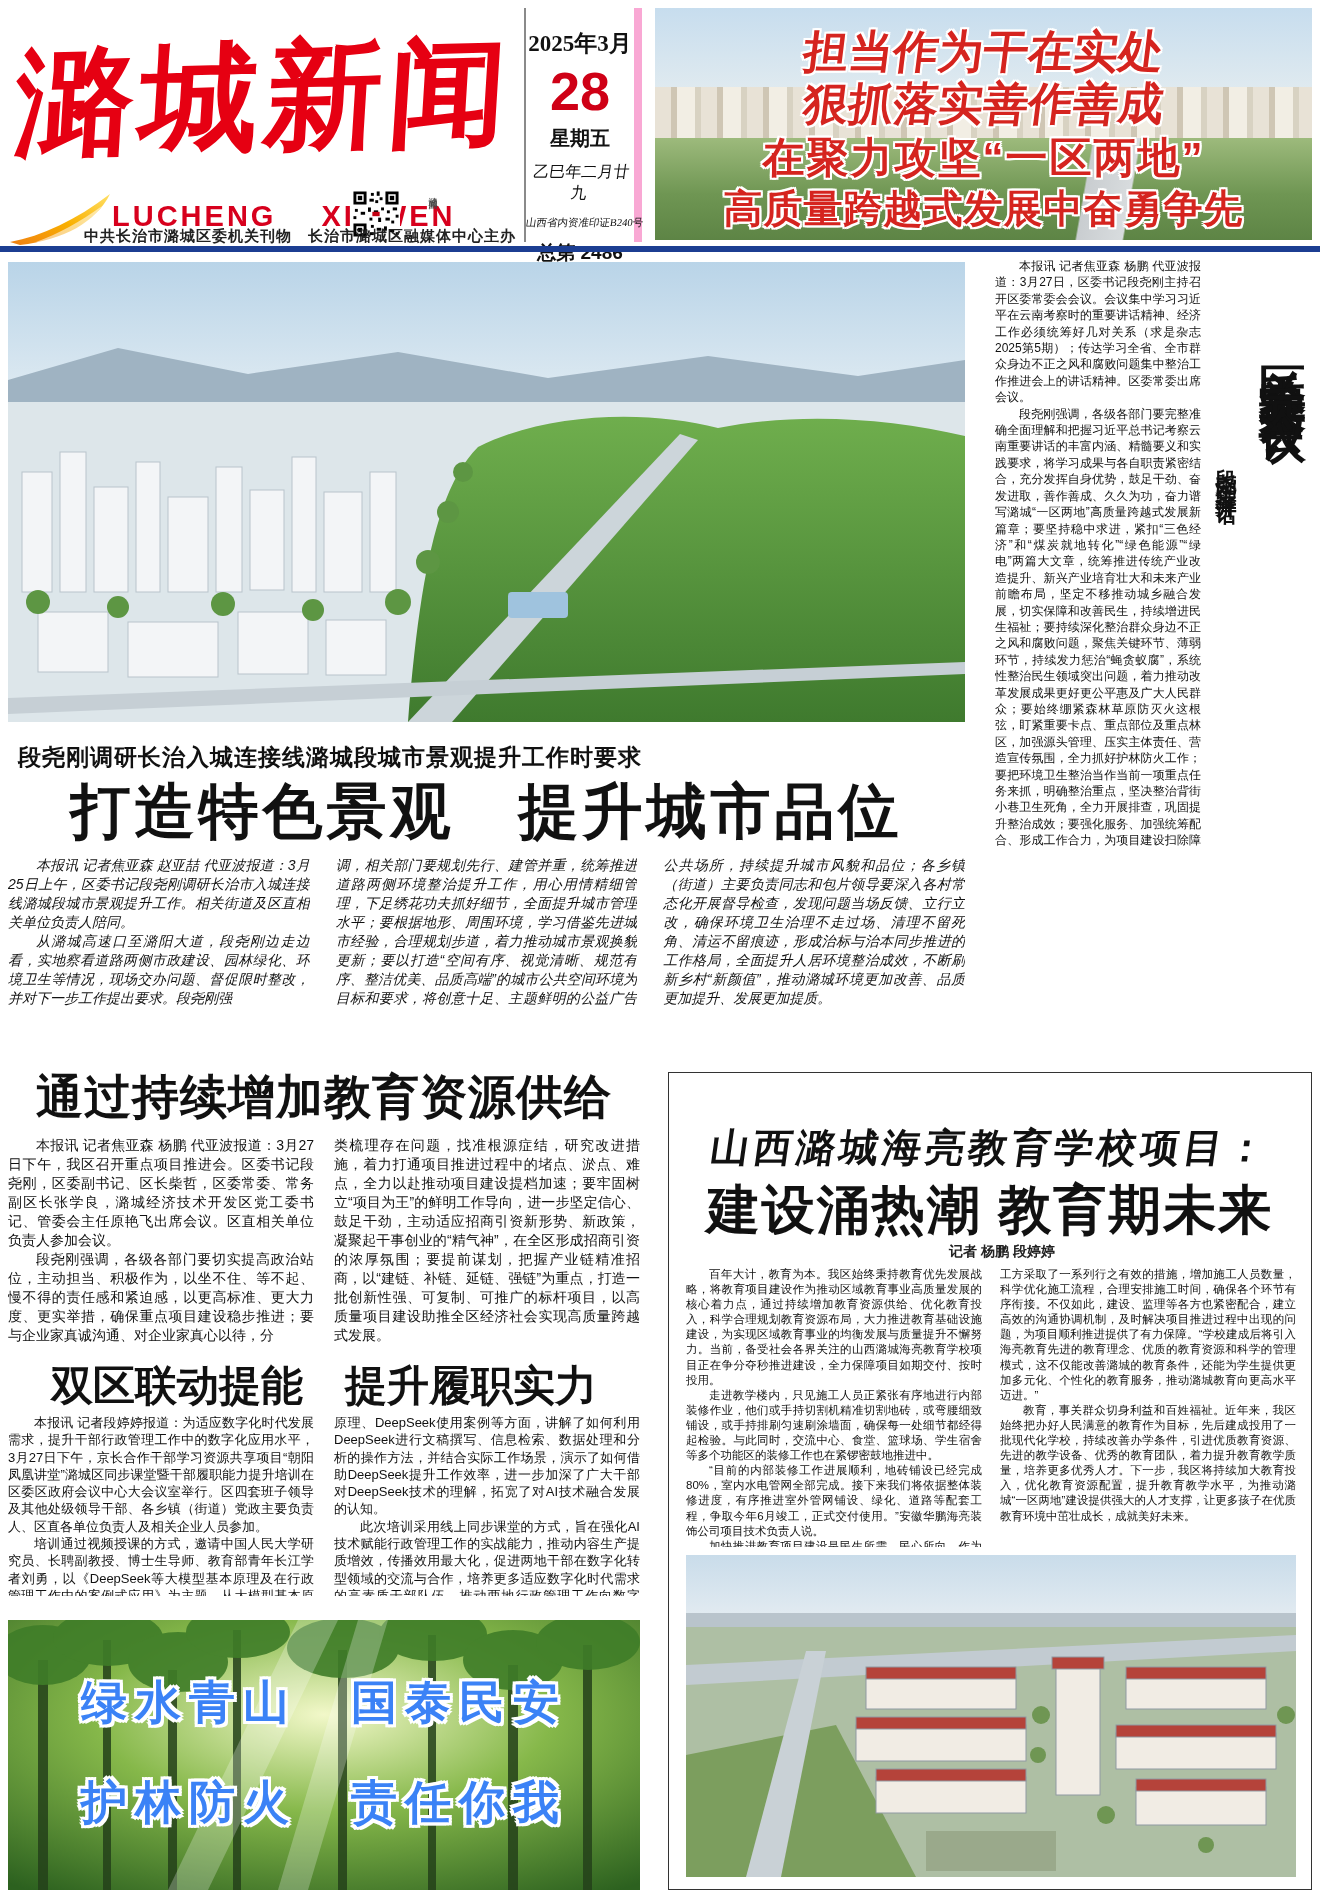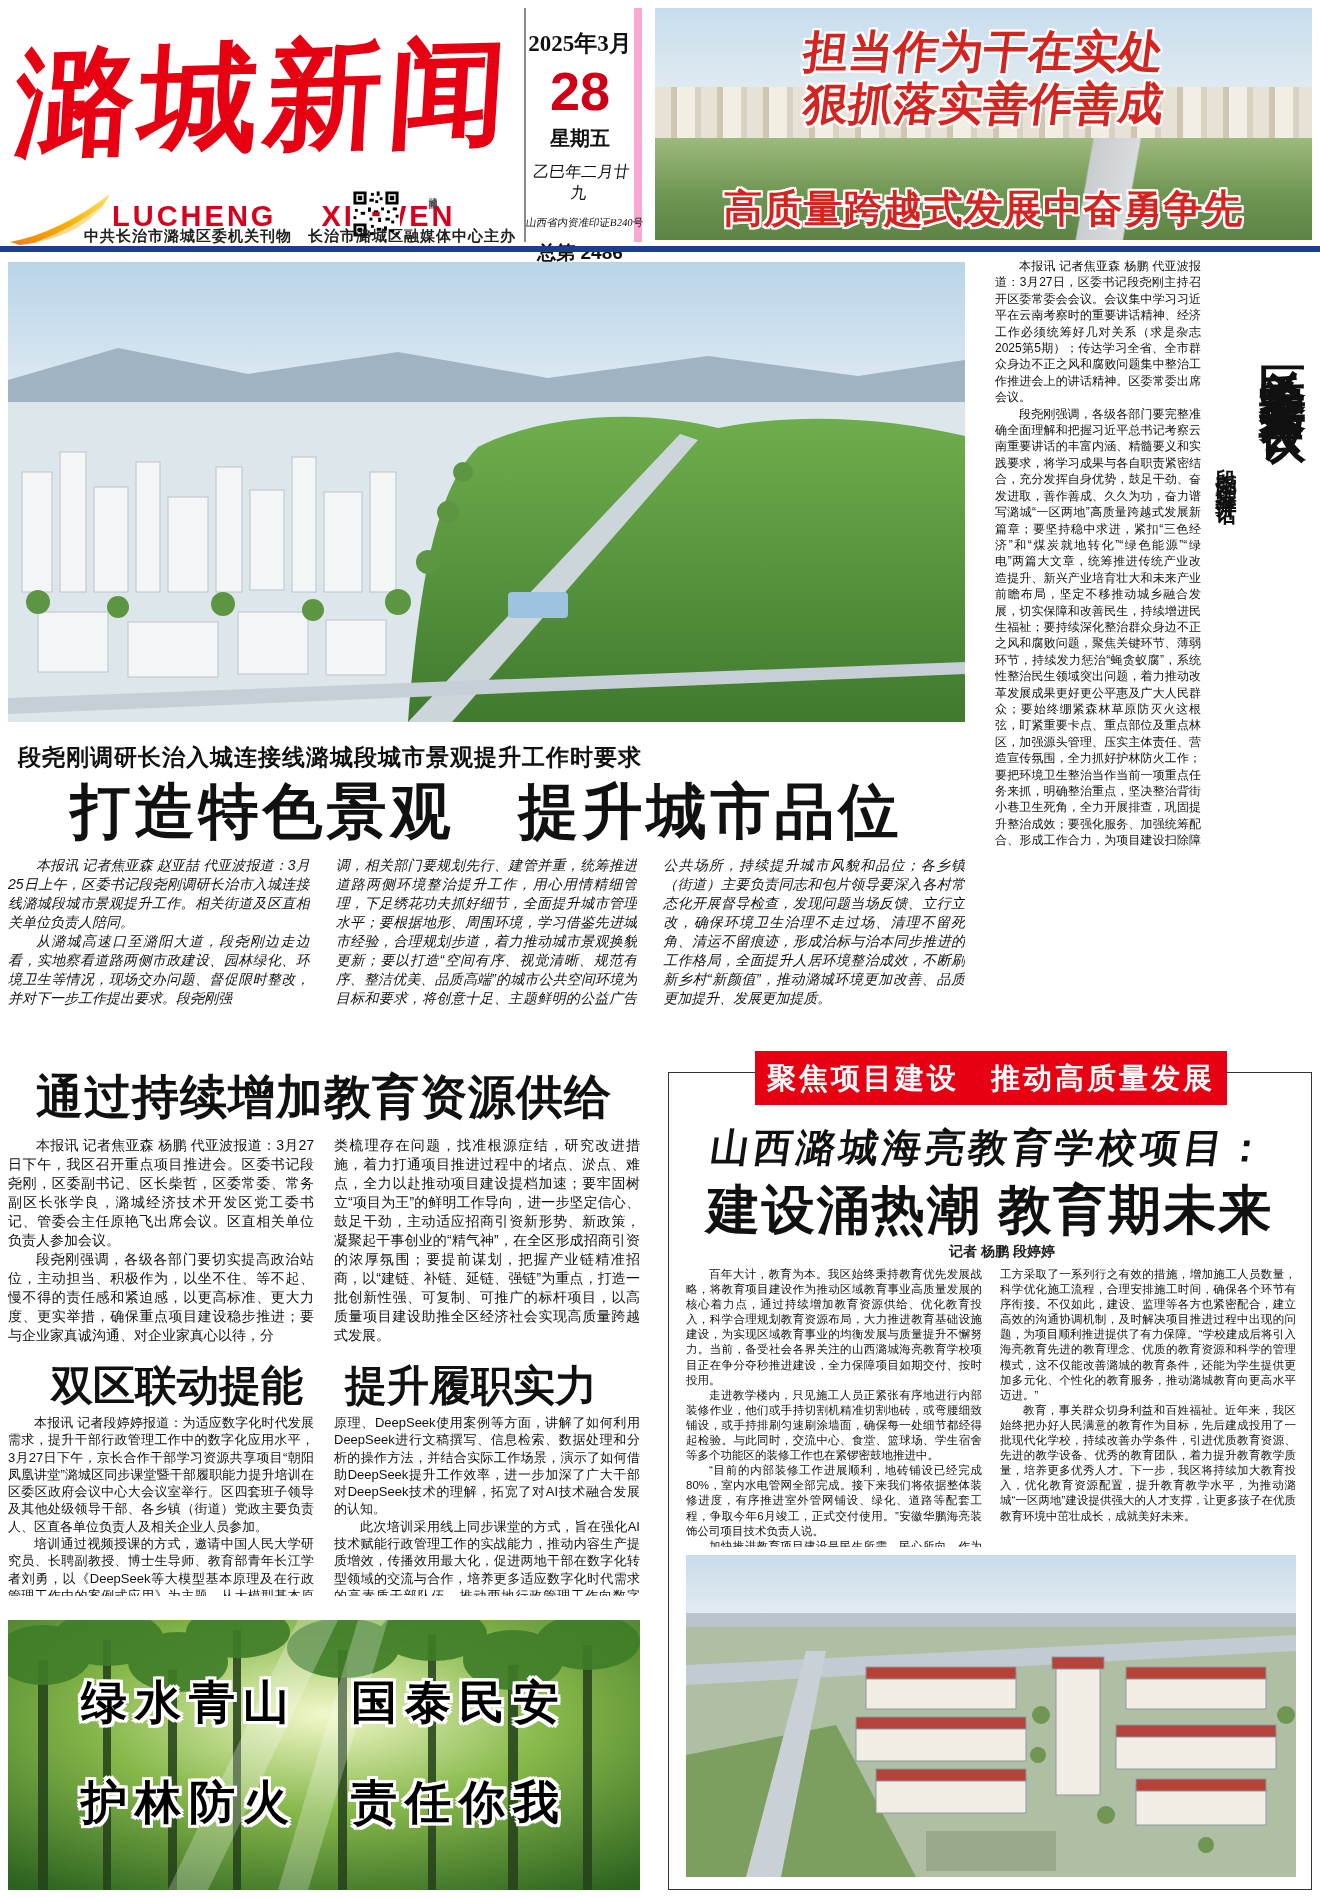--- a/index.html
+++ b/index.html
@@ -76,21 +76,21 @@
   .proj-body .col { flex:1; font-size:14px; line-height:19px; text-align:justify; overflow:hidden; }
 
   
   .train-headline { position:absolute; left:8px; top:1358px; width:632px; text-align:center;
                     font-size:42px; font-weight:900; white-space:nowrap; }
   .train-body { position:absolute; left:8px; top:1414px; width:632px; height:182px; display:flex; gap:20px; overflow:hidden; }
   .train-body .col { flex:1; font-size:13px; line-height:17.3px; text-align:justify; overflow:hidden; }
 
   
   .psa { position:absolute; left:8px; top:1620px; width:632px; height:270px; overflow:hidden; }
-  .psa-line { position:absolute; left:0; width:100%; text-align:center; color:#000000; font-weight:900;
+  .psa-line { position:absolute; left:0; width:100%; text-align:center; color:#3b82f6; font-weight:900;
               font-size:46px; letter-spacing:8px; white-space:nowrap;
               text-shadow:-3px -3px 0 #fff,3px -3px 0 #fff,-3px 3px 0 #fff,3px 3px 0 #fff,
                           -3px 0 0 #fff,3px 0 0 #fff,0 -3px 0 #fff,0 3px 0 #fff; }
   .psa-line.l1 { top:52px; } .psa-line.l2 { top:152px; }
 
   
   .edu-box { position:absolute; left:668px; top:1072px; width:644px; height:818px; border:1px solid #333; background:#fff; }
   .edu-banner { position:absolute; left:86px; top:-22px; width:472px; height:54px; background:#e60012;
                 color:#fff; font-size:29px; font-weight:800; text-align:center; line-height:54px;
                 letter-spacing:3px; white-space:nowrap; }
@@ -175,20 +175,21 @@
     <div class="db-issue">总第 2486 期</div>
   </div>
 
   <div class="top-banner">
     <div class="bn-sky"></div>
     <div class="bn-city"></div>
     <div class="bn-green"></div>
     <div class="bn-road"></div>
     <div class="slogan s1">担当作为干在实处</div>
     <div class="slogan s2">狠抓落实善作善成</div>
+    <div class="slogan s3">在聚力攻坚“一区两地”</div>
     <div class="slogan s4">高质量跨越式发展中奋勇争先</div>
   </div>
 
   <div class="blue-rule"></div>
 
   <svg class="main-photo" viewBox="0 0 957 460" preserveAspectRatio="none">
     <defs>
       <linearGradient id="sky2" x1="0" y1="0" x2="0" y2="1">
         <stop offset="0" stop-color="#b9d4e8"></stop>
           <stop offset="1" stop-color="#e3edf3"></stop>
@@ -313,21 +314,20 @@
       <g fill="#ffffff" opacity="0.25">
         <polygon points="290,0 330,0 200,270 160,270"></polygon>
         <polygon points="350,0 380,0 300,270 270,270"></polygon>
       </g>
     </svg>
     <div class="psa-line l1">绿水青山　国泰民安</div>
     <div class="psa-line l2">护林防火　责任你我</div>
   </div>
 
   <div class="edu-box">
-    <div class="edu-banner">聚焦项目建设　推动高质量发展</div>
     <div class="edu-series">山西潞城海亮教育学校项目：</div>
     <div class="edu-headline">建设涌热潮 教育期未来</div>
     <div class="edu-byline">记者 杨鹏 段婷婷</div>
 
     <div class="edu-body">
       <div class="col">
         <p class="np">百年大计，教育为本。我区始终秉持教育优先发展战略，将教育项目建设作为推动区域教育事业高质量发展的核心着力点，通过持续增加教育资源供给、优化教育投入，科学合理规划教育资源布局，大力推进教育基础设施建设，为实现区域教育事业的均衡发展与质量提升不懈努力。当前，备受社会各界关注的山西潞城海亮教育学校项目正在争分夺秒推进建设，全力保障项目如期交付、按时投用。</p>
         <p class="np">走进教学楼内，只见施工人员正紧张有序地进行内部装修作业，他们或手持切割机精准切割地砖，或弯腰细致铺设，或手持排刷匀速刷涂墙面，确保每一处细节都经得起检验。与此同时，交流中心、食堂、篮球场、学生宿舍等多个功能区的装修工作也在紧锣密鼓地推进中。</p>
         <p class="np">“目前的内部装修工作进展顺利，地砖铺设已经完成80%，室内水电管网全部完成。接下来我们将依据整体装修进度，有序推进室外管网铺设、绿化、道路等配套工程，争取今年6月竣工，正式交付使用。”安徽华鹏海亮装饰公司项目技术负责人说。</p>
         <p class="np">加快推进教育项目建设是民生所需、民心所向。作为我区重点教育工程，该项目总投资67.43亿元，分两期建设完成，规模涵盖交流中心、多功能报告厅、教学楼、办公楼、宿舍楼、操场等，规划设置学位4000余个。为加快建设进度，施</p>

